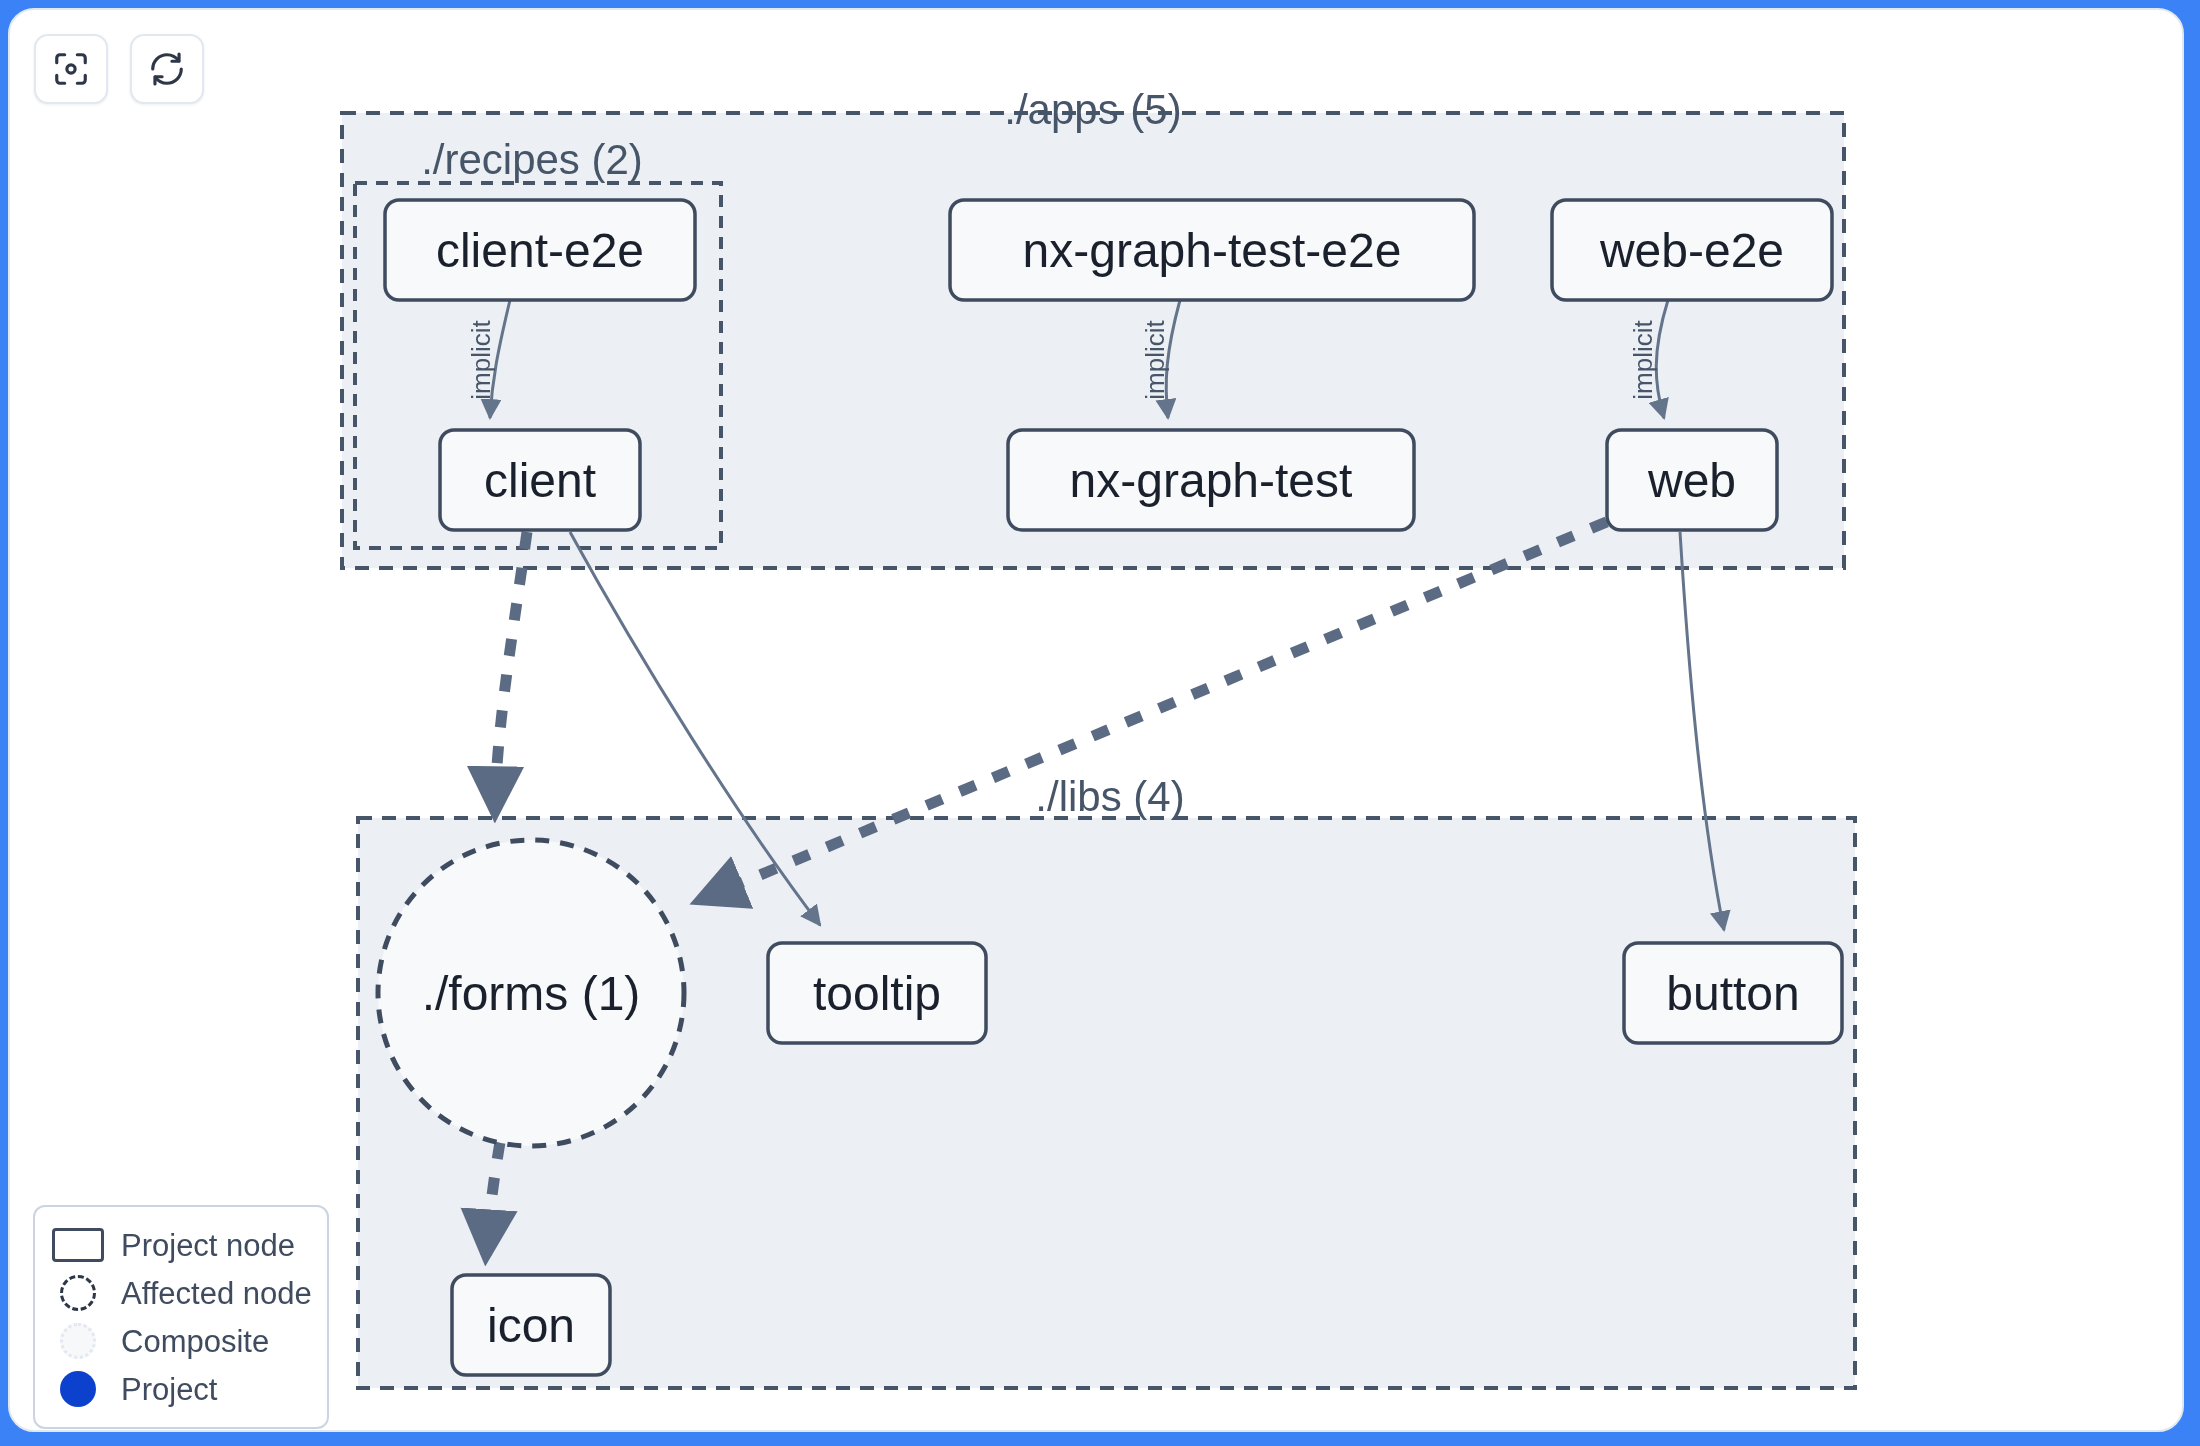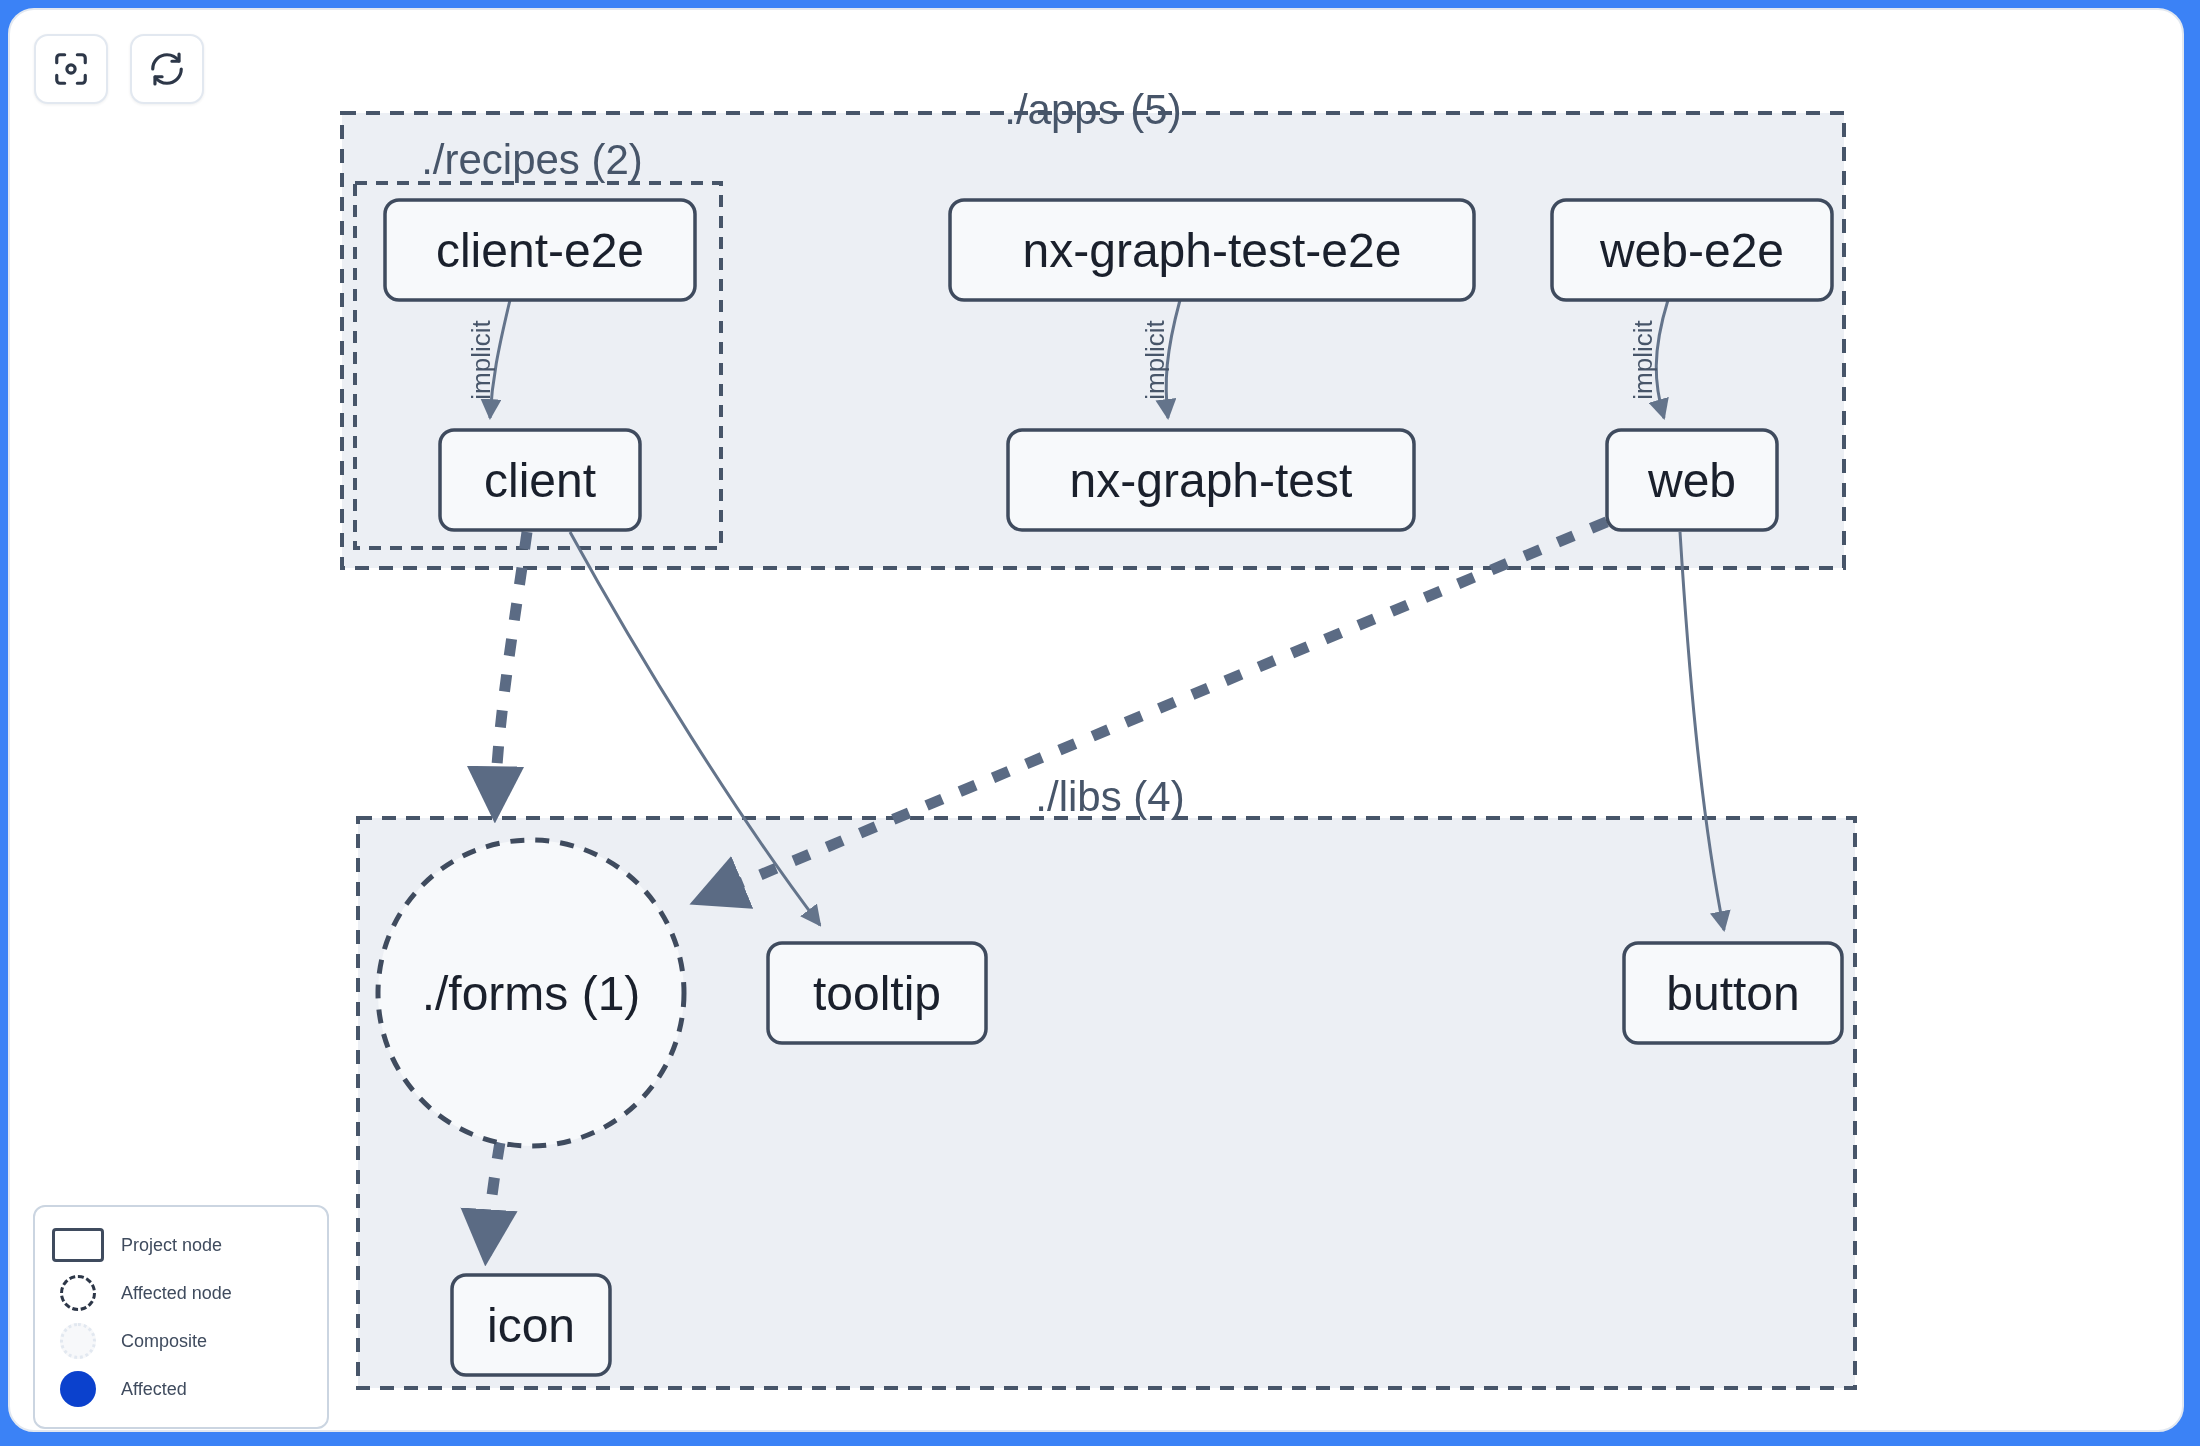--- a/index.html
+++ b/index.html
@@ -108,21 +108,21 @@
     border-radius: 50%;
     background: #f7f8fa;
     box-sizing: border-box;
   }
   .sw-touched {
     width: 36px; height: 36px;
     border-radius: 50%;
     background: #0b41cd;
   }
   .legend-label {
-    font-size: 18px;
+    font-size: 31px;
     color: #3f4b5e;
     white-space: nowrap;
     line-height: 1;
     text-align: center;
   }
 </style>
 </head>
 <body>
 
 <div id="root">
@@ -280,17 +280,17 @@
     <div class="legend-row">
       <span class="legend-swatch">
         <span class="sw-affected"></span>
       </span>
       <span class="legend-label">Composite</span>
     </div>
     <div class="legend-row">
       <span class="legend-swatch">
         <span class="sw-touched"></span>
       </span>
-      <span class="legend-label">Affected</span>
+      <span class="legend-label">Project</span>
     </div>
   </div>
 
 </div>
 
 </body></html>

